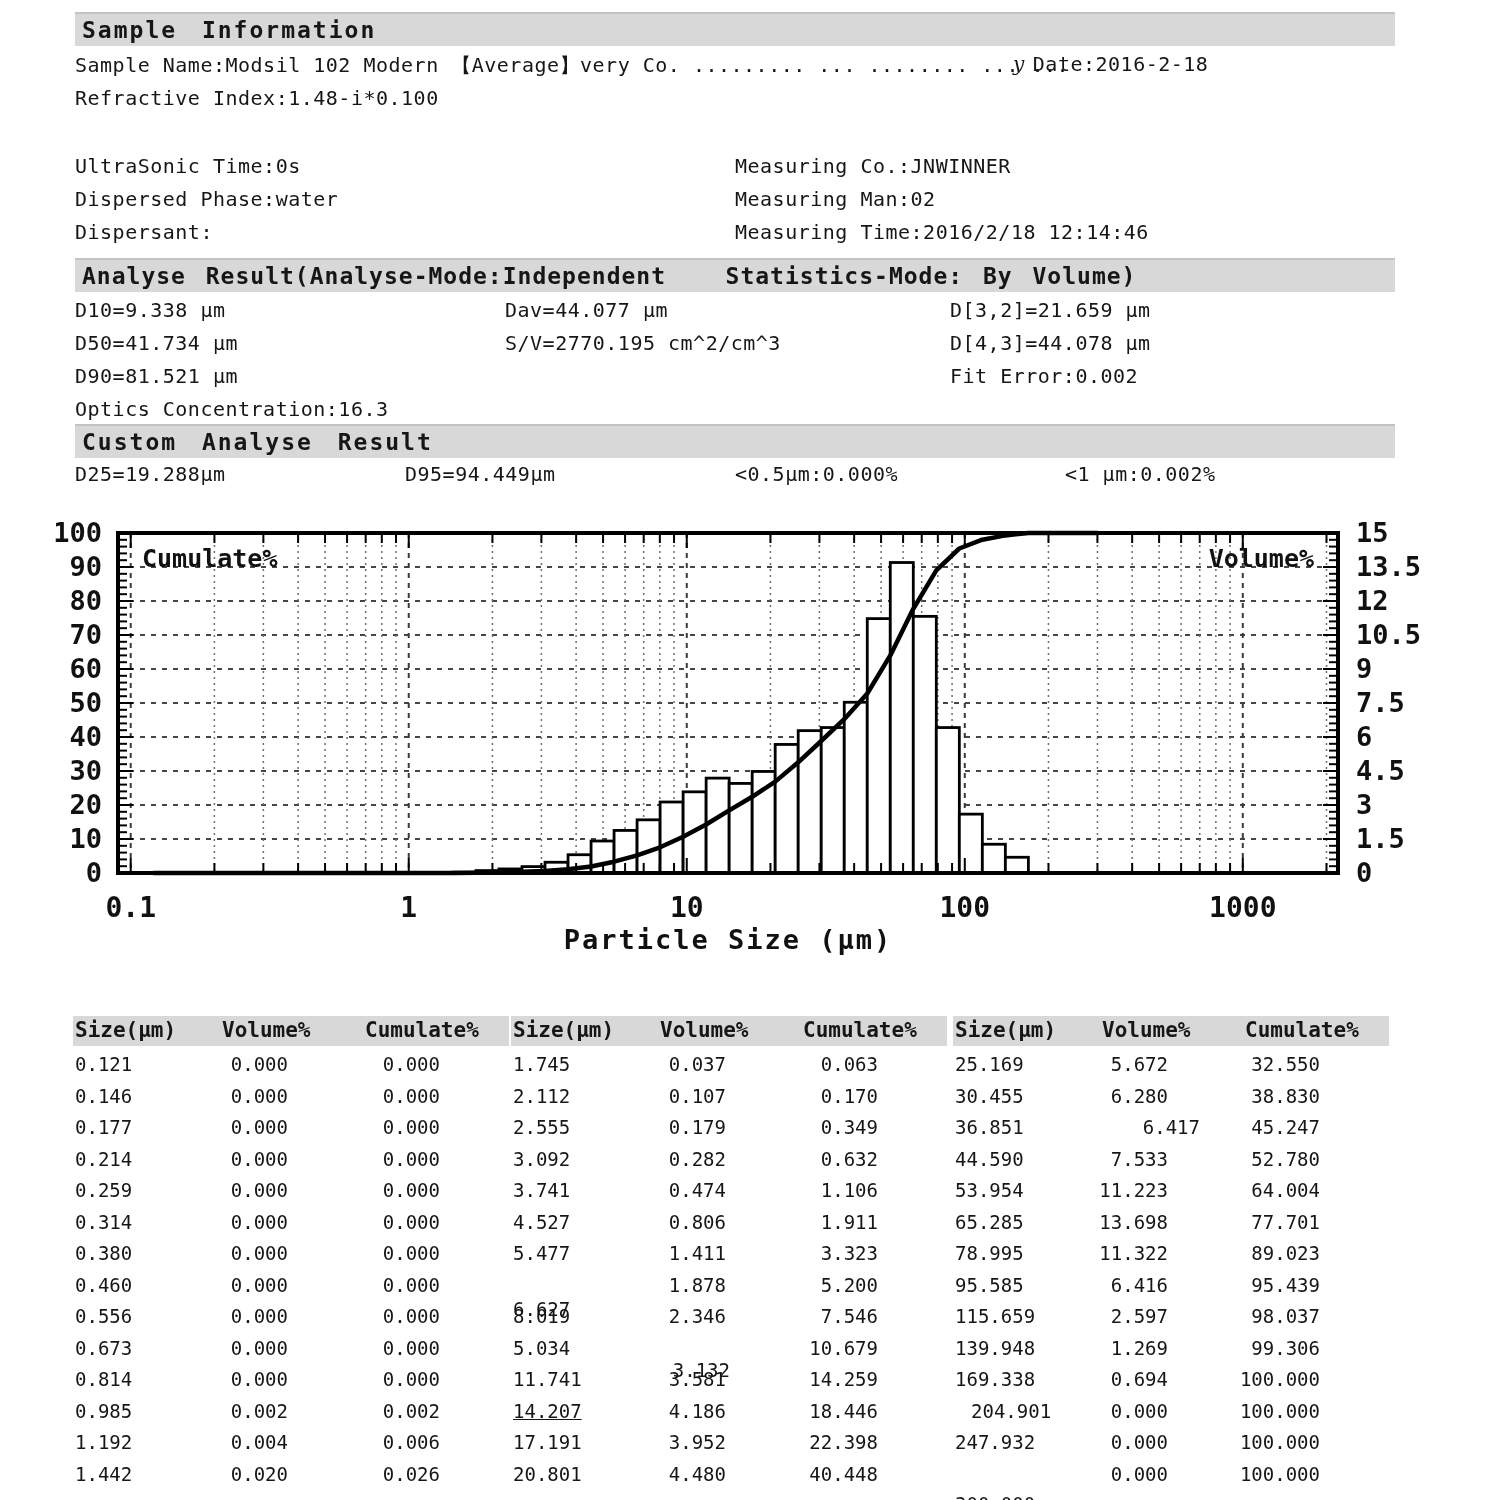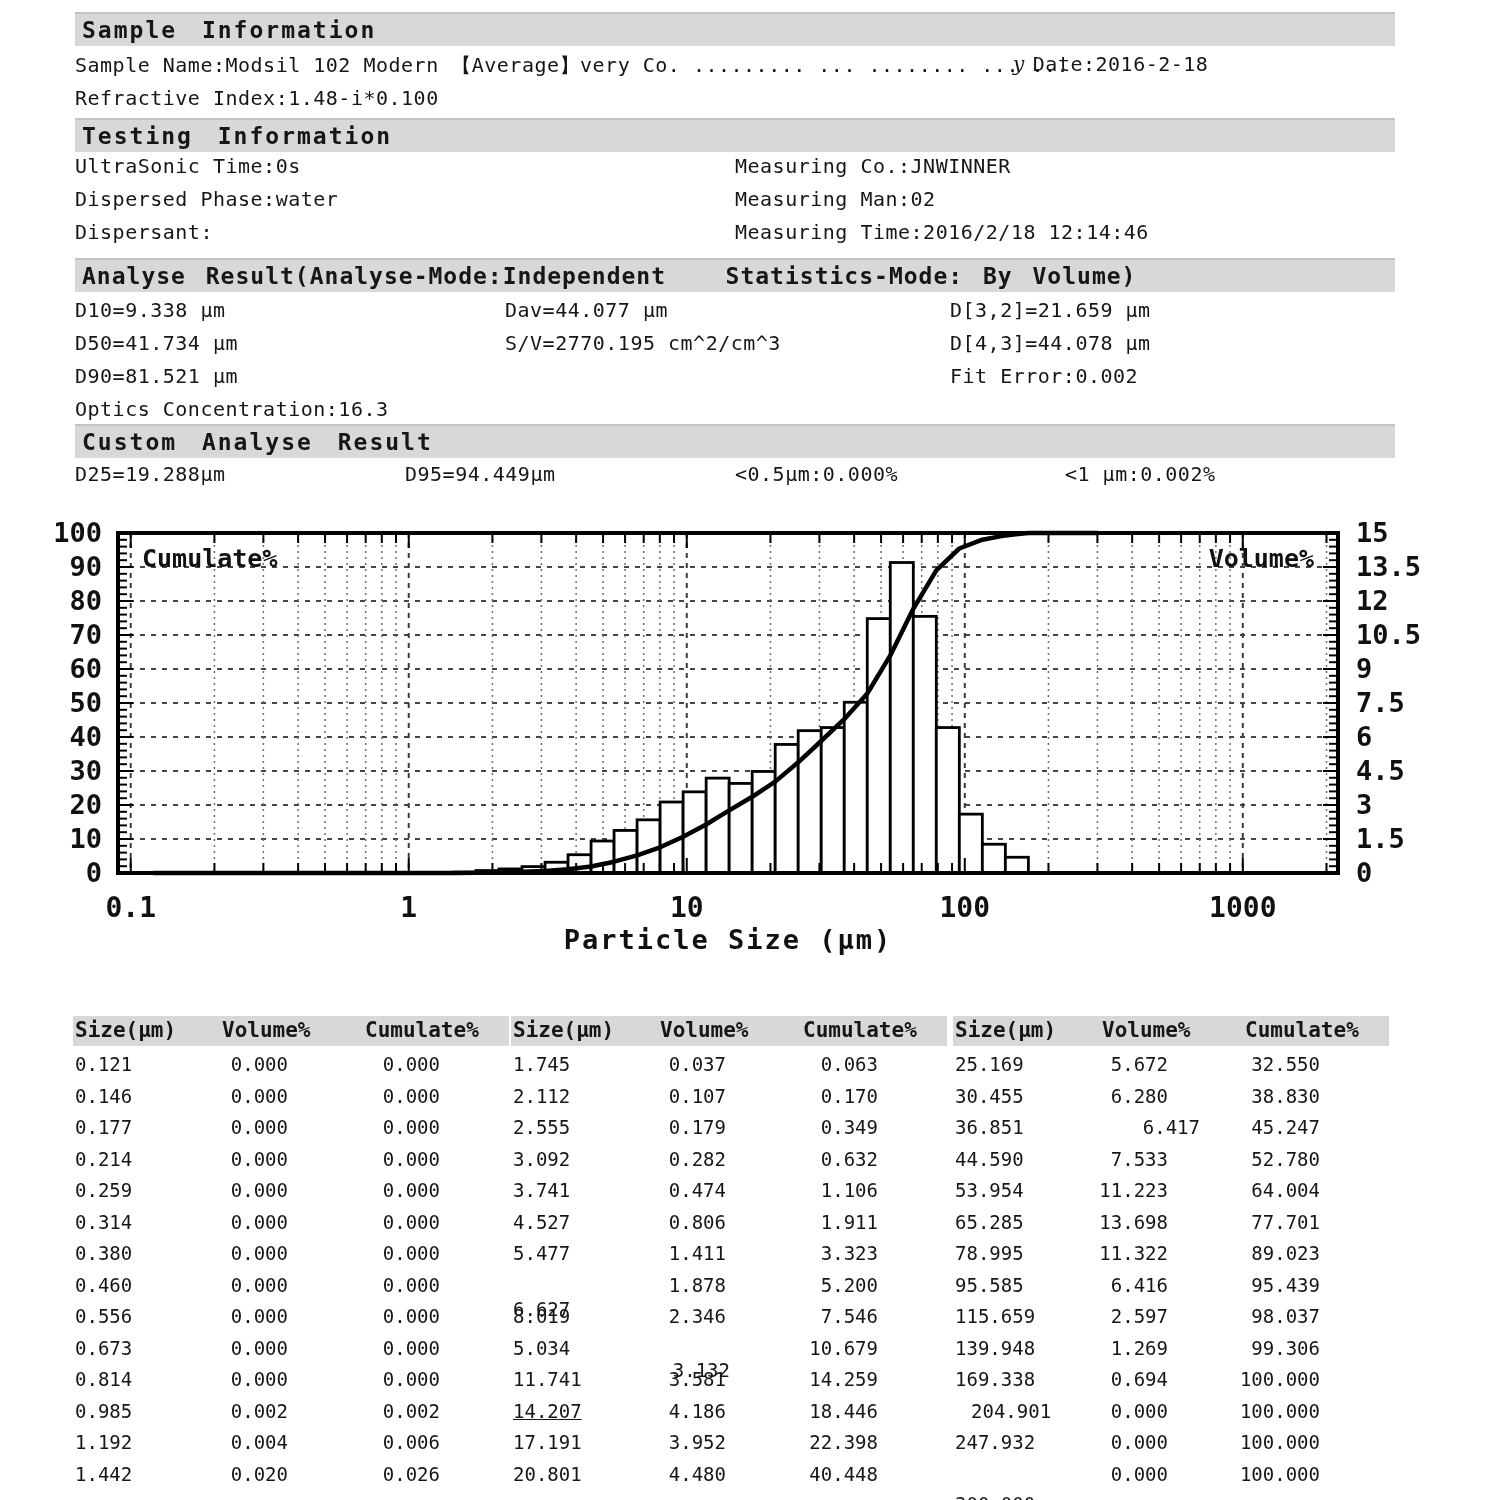--- a/index.html
+++ b/index.html
@@ -22,23 +22,20 @@
 
 <div class="page">
 
   <div class="band" style="top:12px">
     <span class="t">Sample Information</span>
   </div>
   <div class="line" style="left:75px;top:52px">Sample Name:Modsil 102 Modern 【Average】very Co. ......... ... ........ ... ...</div>
   <div class="line" style="left:1013px;top:52px"><span class="stray">y</span><span>Date:2016-2-18</span></div>
   <div class="line" style="left:75px;top:86px">Refractive Index:1.48-i*0.100</div>
 
-  <div class="band" style="top:118px">
-    <span class="t">Testing Information</span>
-  </div>
   <div class="line" style="left:75px;top:154px">UltraSonic Time:0s</div>
   <div class="line" style="left:75px;top:187px">Dispersed Phase:water</div>
   <div class="line" style="left:75px;top:220px">Dispersant:</div>
   <div class="line" style="left:735px;top:154px">Measuring Co.:JNWINNER</div>
   <div class="line" style="left:735px;top:187px">Measuring Man:02</div>
   <div class="line" style="left:735px;top:220px">Measuring Time:2016/2/18 12:14:46</div>
 
   <div class="band" style="top:258px">
     <span class="t" style="letter-spacing:1px;word-spacing:5px">Analyse Result(Analyse-Mode:Independent   Statistics-Mode: By Volume)</span>
   </div>

